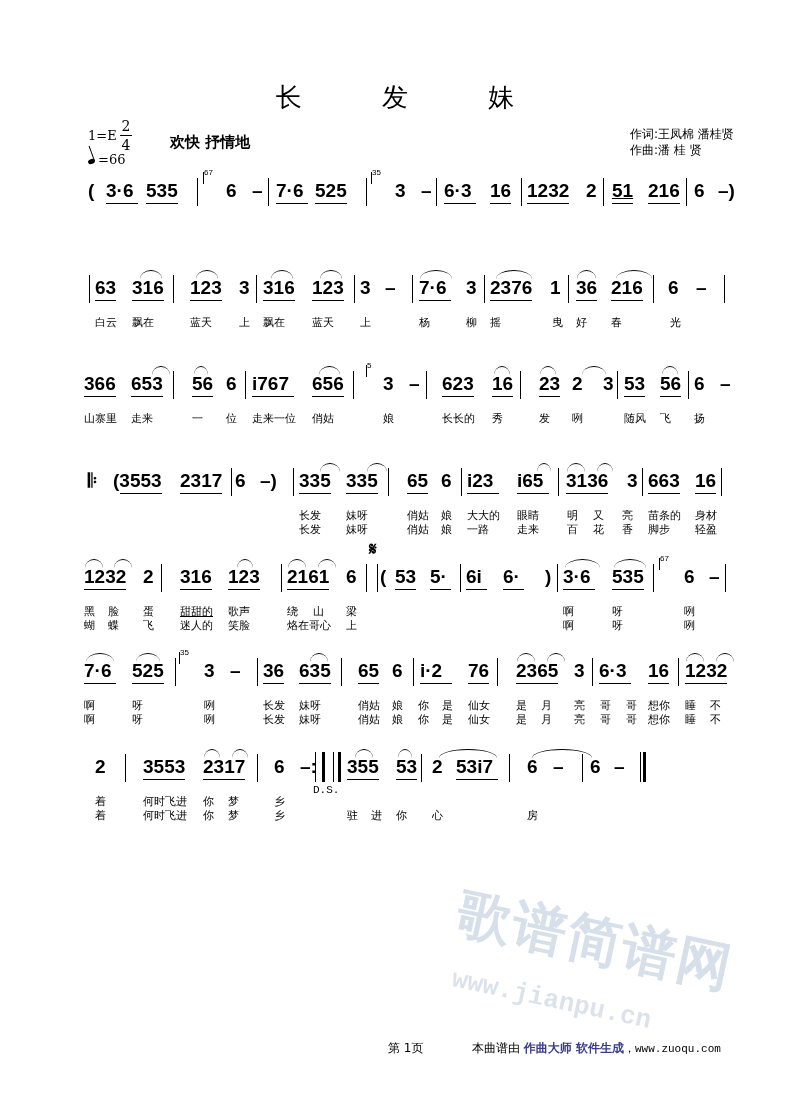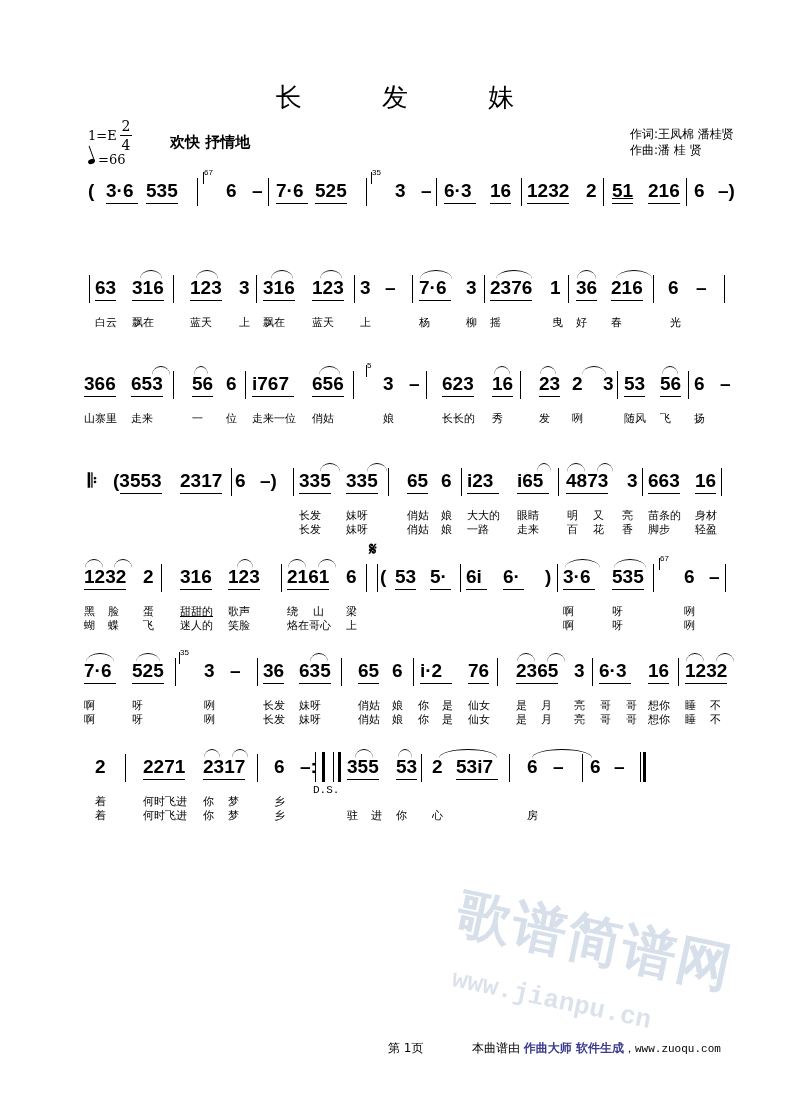--- a/index.html
+++ b/index.html
@@ -213,21 +213,21 @@
     <div class="tok" style="left: 113px; top: 470px;">(3553</div>
     <div class="tok" style="left: 180px; top: 470px;">2317</div>
     <div class="tok" style="left: 235px; top: 470px;">6</div>
     <div class="tok" style="left: 260px; top: 470px;">–)</div>
     <div class="tok" style="left: 299px; top: 470px;">335</div>
     <div class="tok" style="left: 346px; top: 470px;">335</div>
     <div class="tok" style="left: 407px; top: 470px;">65</div>
     <div class="tok" style="left: 441px; top: 470px;">6</div>
     <div class="tok" style="left: 467px; top: 470px;">i23</div>
     <div class="tok" style="left: 517px; top: 470px;">i65</div>
-    <div class="tok" style="left: 566px; top: 470px;">4873</div>
+    <div class="tok" style="left: 566px; top: 470px;">3136</div>
     <div class="tok" style="left: 627px; top: 470px;">3</div>
     <div class="tok" style="left: 648px; top: 470px;">663</div>
     <div class="tok" style="left: 695px; top: 470px;">16</div>
     <div class="bar" style="left: 231px; top: 468px; height: 28px;"></div>
     <div class="bar" style="left: 293px; top: 468px; height: 28px;"></div>
     <div class="bar" style="left: 388px; top: 468px; height: 28px;"></div>
     <div class="bar" style="left: 461px; top: 468px; height: 28px;"></div>
     <div class="bar" style="left: 558px; top: 468px; height: 28px;"></div>
     <div class="bar" style="left: 642px; top: 468px; height: 28px;"></div>
     <div class="bar" style="left: 721px; top: 468px; height: 28px;"></div>
@@ -405,21 +405,21 @@
     <div class="ul" style="left: 263px; top: 683px; width: 21px;"></div>
     <div class="ul" style="left: 299px; top: 683px; width: 31.5px;"></div>
     <div class="ul" style="left: 358px; top: 683px; width: 21px;"></div>
     <div class="ul" style="left: 420px; top: 683px; width: 31.5px;"></div>
     <div class="ul" style="left: 468px; top: 683px; width: 21px;"></div>
     <div class="ul" style="left: 516px; top: 683px; width: 42px;"></div>
     <div class="ul" style="left: 599px; top: 683px; width: 31.5px;"></div>
     <div class="ul" style="left: 648px; top: 683px; width: 21px;"></div>
     <div class="ul" style="left: 685px; top: 683px; width: 42px;"></div>
     <div class="tok" style="left: 95px; top: 756px;">2</div>
-    <div class="tok" style="left: 143px; top: 756px;">2271</div>
+    <div class="tok" style="left: 143px; top: 756px;">3553</div>
     <div class="tok" style="left: 203px; top: 756px;">2317</div>
     <div class="tok" style="left: 274px; top: 756px;">6</div>
     <div class="tok" style="left: 300px; top: 756px;">–:</div>
     <div class="tok" style="left: 347px; top: 756px;">355</div>
     <div class="tok" style="left: 396px; top: 756px;">53</div>
     <div class="tok" style="left: 432px; top: 756px;">2</div>
     <div class="tok" style="left: 456px; top: 756px;">53i7</div>
     <div class="tok" style="left: 527px; top: 756px;">6</div>
     <div class="tok" style="left: 553px; top: 756px;">–</div>
     <div class="tok" style="left: 590px; top: 756px;">6</div>

